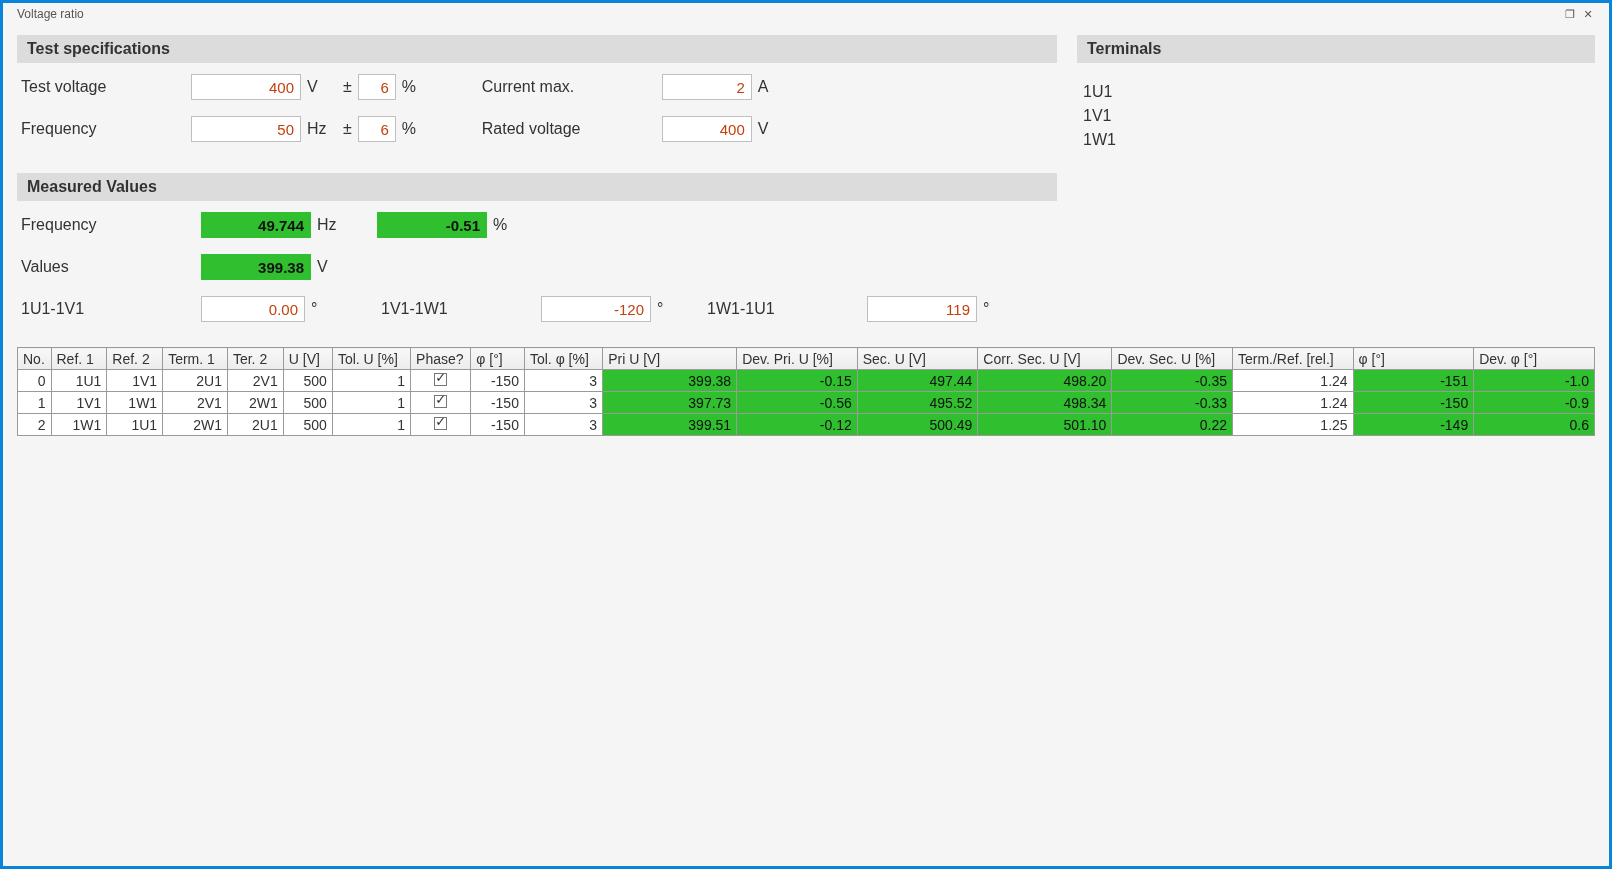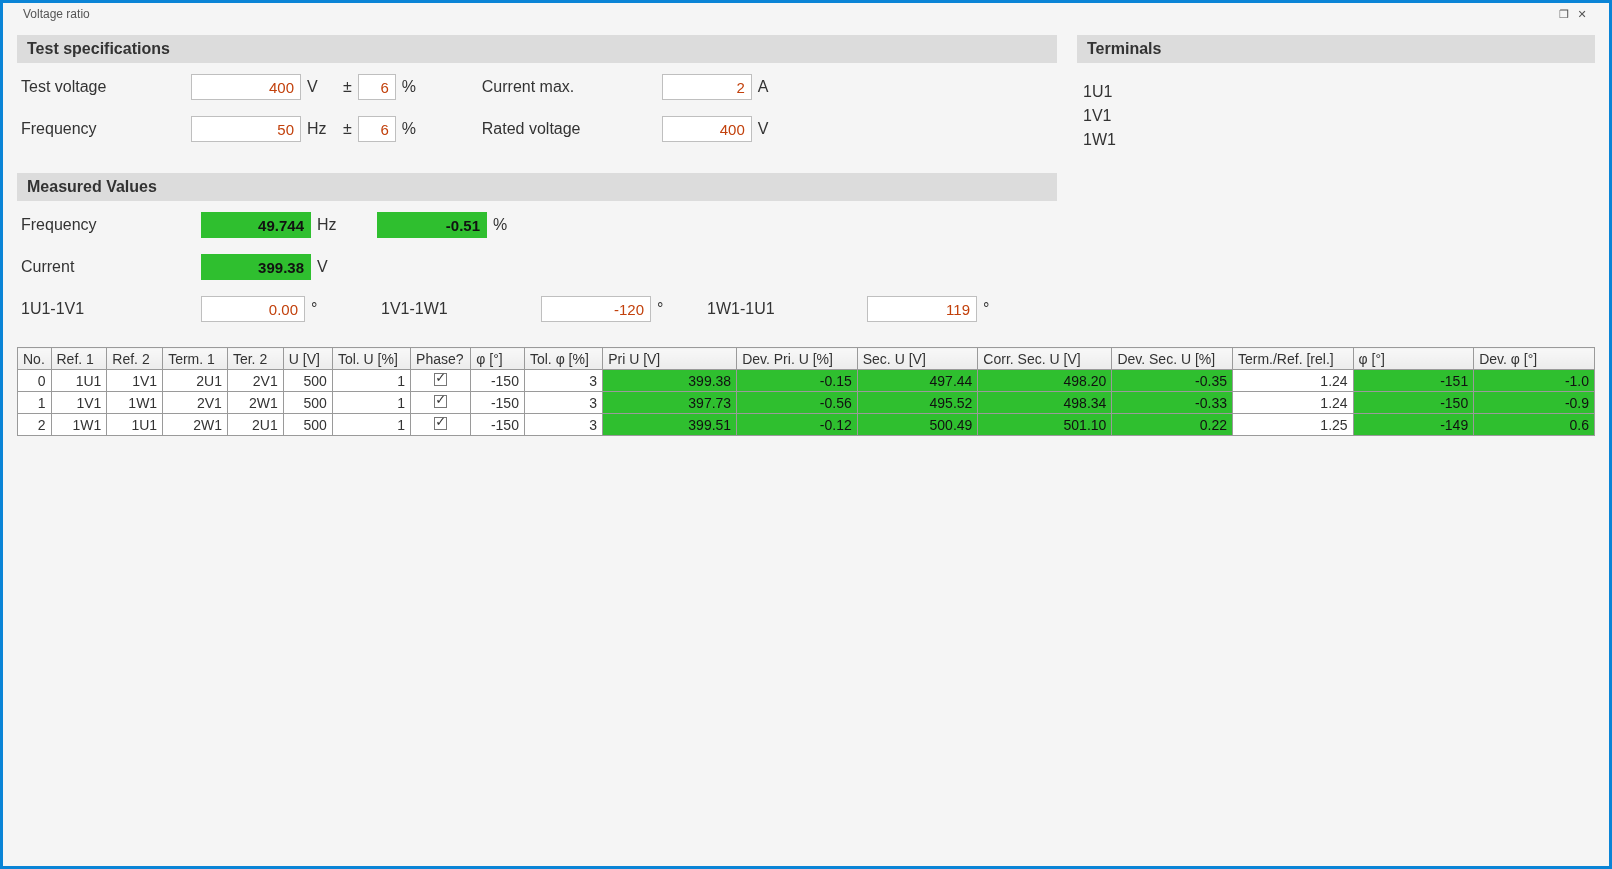--- a/index.html
+++ b/index.html
@@ -16,21 +16,21 @@
     border: 3px solid #0a84d6;
     background: #f5f5f5;
     position: relative;
   }
   .titlebar {
     height: 22px;
     background: #f5f5f5;
     display: flex;
     align-items: center;
     justify-content: space-between;
-    padding: 0 20px;
+    padding: 0 14px;
     font-size: 12px;
     color: #555;
   }
   .titlebar .controls { display:flex; gap:4px; align-items:center; }
   .titlebar .ctrl { width:14px; height:14px; display:flex; align-items:center; justify-content:center; font-size:11px; color:#555; cursor:pointer;}
   .content {
     display: flex;
     gap: 20px;
     padding: 10px 14px 0 14px;
   }
@@ -156,21 +156,21 @@
 
         <div class="form-row">
           <div class="label" style="width:180px">Frequency</div>
           <div class="textbox green" style="width:110px;display:flex;align-items:center;justify-content:flex-end">49.744</div>
           <span class="unit">Hz</span>
           <div class="textbox green" style="width:110px;margin-left:30px;display:flex;align-items:center;justify-content:flex-end">-0.51</div>
           <span class="unit">%</span>
         </div>
 
         <div class="form-row">
-          <div class="label" style="width:180px">Current</div>
+          <div class="label" style="width:180px">Values</div>
           <div class="textbox green" style="width:110px;display:flex;align-items:center;justify-content:flex-end">399.38</div>
           <span class="unit">V</span>
         </div>
 
         <div class="form-row">
           <div class="label" style="width:180px">1U1-1V1</div>
           <div class="textbox" style="width:104px;display:flex;align-items:center;justify-content:flex-end">0.00</div>
           <span class="unit">°</span>
           <div class="label" style="width:90px;margin-left:40px">1V1-1W1</div>
           <div class="textbox" style="width:110px;margin-left:70px;display:flex;align-items:center;justify-content:flex-end">-120</div>

